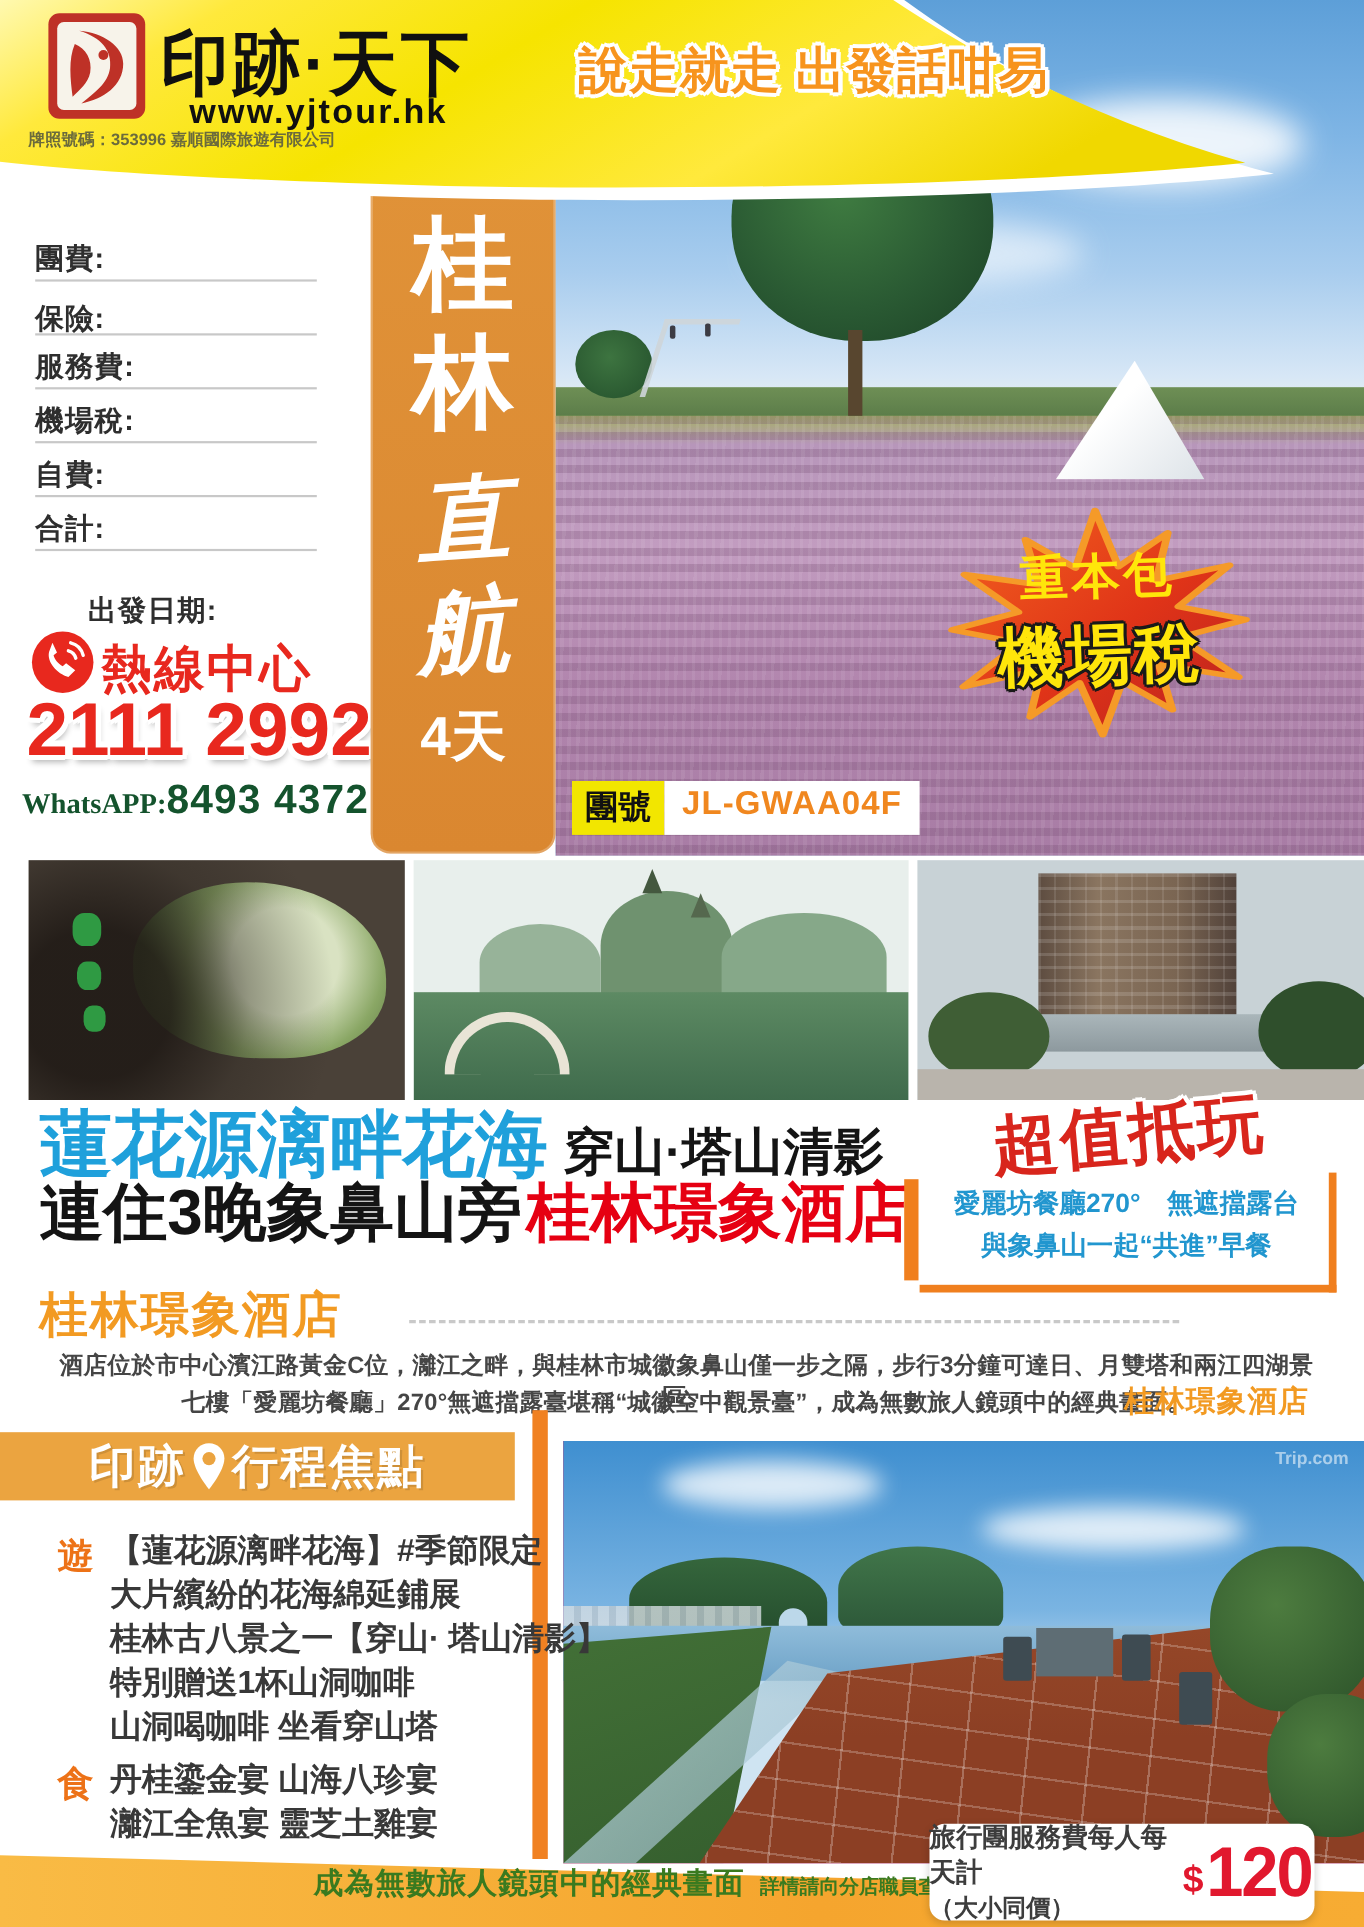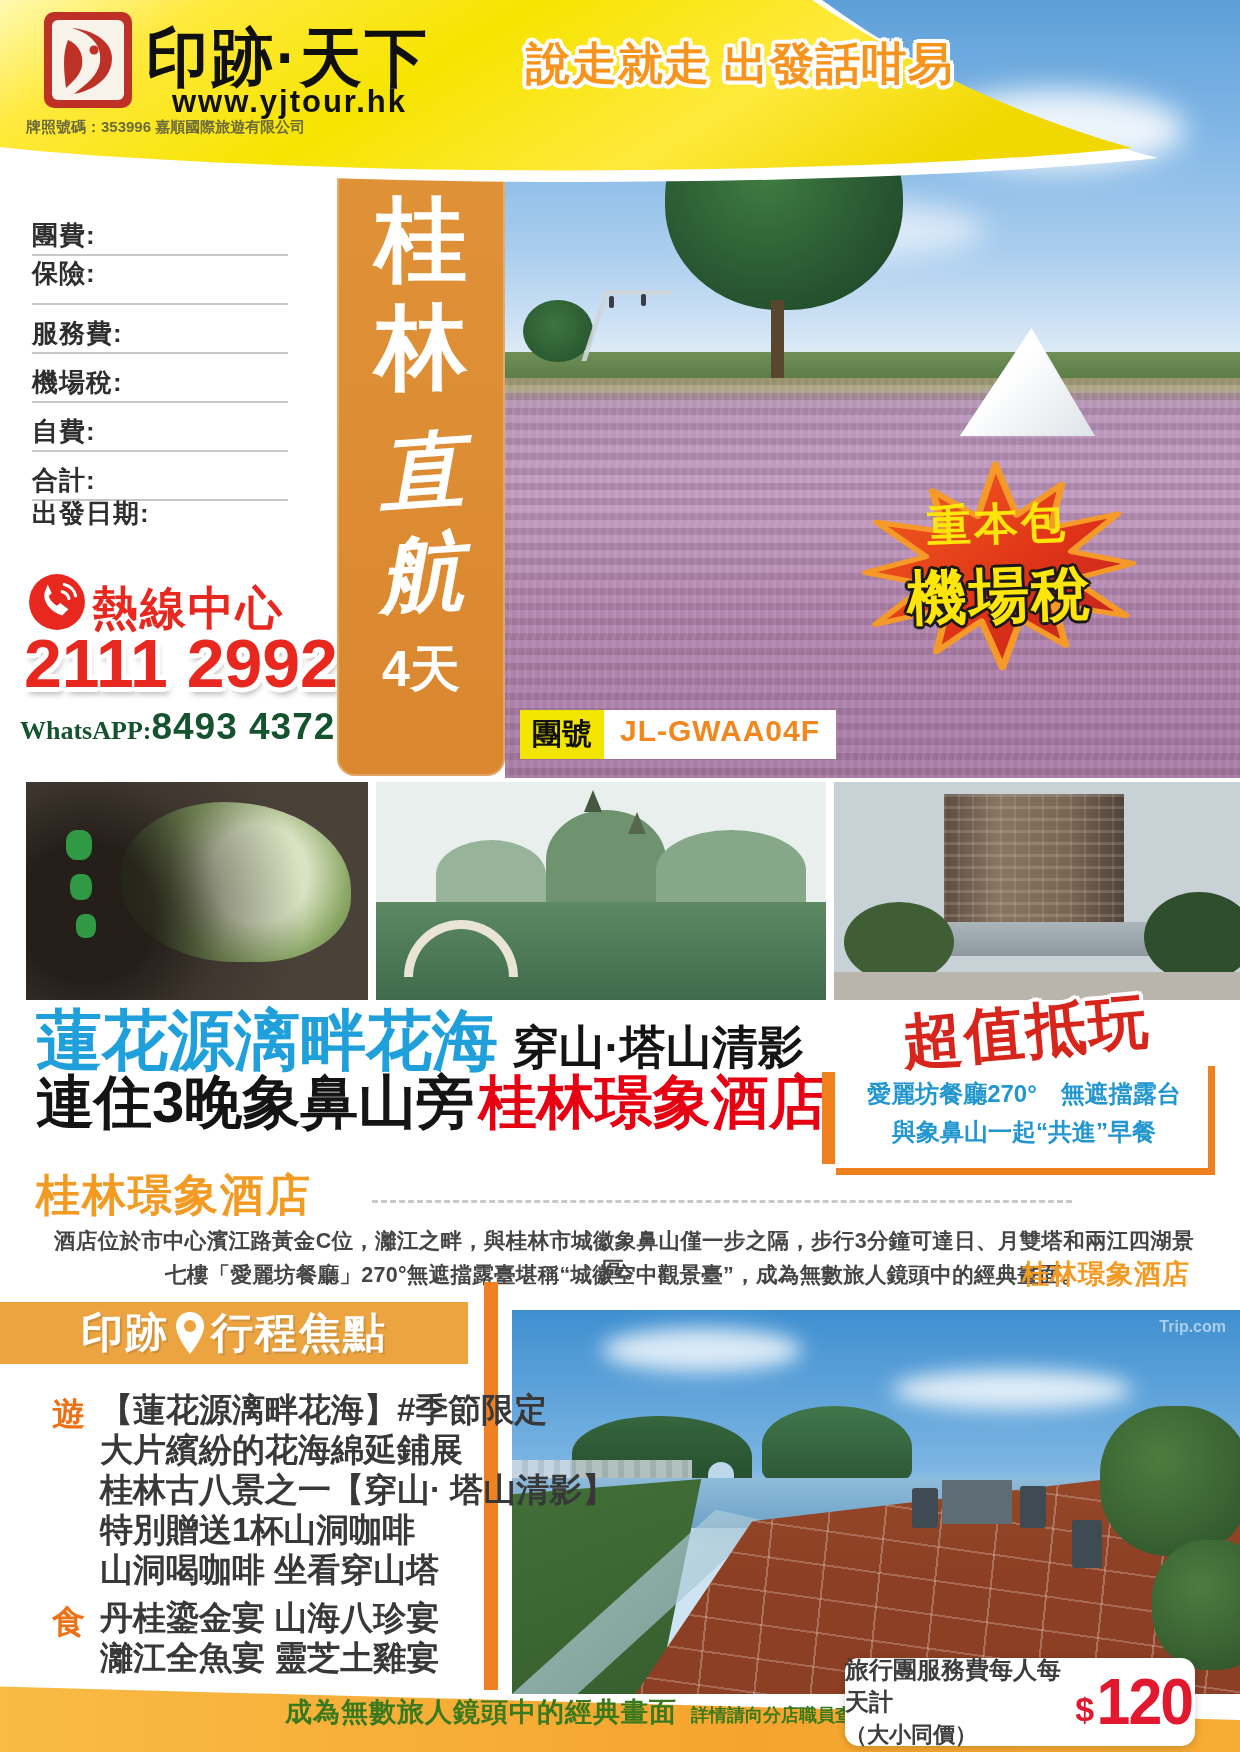--- a/index.html
+++ b/index.html
@@ -110,21 +110,21 @@
   .hotel-dash{left:372px;top:1200px;width:700px;height:0;border-top:3px dashed #c9c9c9;z-index:12;}
   .hotel-p{left:36px;width:1176px;z-index:12;font-size:21.5px;font-weight:600;color:#454545;letter-spacing:.3px;text-align:center;}
   .hp1{top:1226px;} .hp2{top:1260px;}
   .photo-label{left:950px;top:1256px;width:240px;z-index:12;text-align:right;font-size:27px;font-weight:800;color:#F29A22;letter-spacing:1px;}
 
   
   .panel-border{left:484px;top:1282px;width:14px;height:408px;background:#F08122;z-index:12;}
   .hi-banner{left:0;top:1302px;width:468px;height:62px;background:#EBA440;z-index:12;display:flex;align-items:center;justify-content:center;gap:6px;}
   .hi-banner .t{color:#fff;font-size:42px;font-weight:900;letter-spacing:2px;text-shadow:2px 2px 0 rgba(0,0,0,.12);}
   .sec-label{left:52px;z-index:12;font-size:33px;font-weight:900;color:#ED7217;}
-  .sec-items{left:100px;width:392px;z-index:12;font-size:33px;font-weight:700;color:#383838;line-height:40px;}
+  .sec-items{left:100px;width:392px;z-index:12;font-size:29px;font-weight:700;color:#383838;line-height:40px;}
   .sec-items div{white-space:nowrap;}
 
   
   .terrace{left:512px;top:1310px;width:728px;height:384px;z-index:5;overflow:hidden;background:#be185d;}
   .t-sky{position:absolute;inset:0;background:linear-gradient(180deg,#3f8fd0,#7ab4e2 40%,#cfe4f2 62%);}
   .t-cloud{position:absolute;background:#fff;border-radius:50%;filter:blur(10px);opacity:.8;}
   .t-hill{position:absolute;border-radius:48% 52% 20% 20%;background:linear-gradient(180deg,#41764a,#2c5738);}
   .t-arch{position:absolute;width:26px;height:30px;border-radius:13px 13px 0 0;background:#bcd8ea;}
   .t-river{position:absolute;left:0;top:168px;width:100%;height:50px;background:linear-gradient(180deg,#8fbcda,#6fa3c8);}
   .t-city{position:absolute;left:0;top:150px;width:180px;height:22px;background:repeating-linear-gradient(90deg,#d5dde2 0 10px,#bcc7cf 10px 16px);opacity:.8;}
@@ -224,31 +224,31 @@
     <circle cx="52" cy="40" r="4.5" fill="#BE3127"></circle>
   </svg>
 
   <div class="abs brand-title">印跡·天下</div>
   <div class="abs brand-site">www.yjtour.hk</div>
   <div class="abs brand-license">牌照號碼：353996  嘉順國際旅遊有限公司</div>
   <div class="abs slogan ow">說走就走 出發話咁易</div>
 
   <div class="abs fld" style="top:218px;">團費:</div>
   <div class="abs fline" style="top:254px;"></div>
-  <div class="abs fld" style="top:256px;">保險:</div>
+  <div class="abs fld" style="top:272px;">保險:</div>
   <div class="abs fline" style="top:303px;"></div>
   <div class="abs fld" style="top:316px;">服務費:</div>
   <div class="abs fline" style="top:352px;"></div>
   <div class="abs fld" style="top:365px;">機場稅:</div>
   <div class="abs fline" style="top:401px;"></div>
   <div class="abs fld" style="top:414px;">自費:</div>
   <div class="abs fline" style="top:450px;"></div>
   <div class="abs fld" style="top:463px;">合計:</div>
   <div class="abs fline" style="top:499px;"></div>
-  <div class="abs fld" style="top:496px;">出發日期:</div>
+  <div class="abs fld" style="top:538px;margin-left:48px;">出發日期:</div>
 
   <svg class="abs hot-icon" width="58" height="58" viewBox="0 0 56 56">
     <circle cx="28" cy="28" r="27" fill="#E8281E"></circle>
     <path d="M16 19 c-2 9 7 19 17 22 l6 -6 -8 -6 -3 2.5 c-4 -2 -7 -5.5 -8 -9.5 l3 -2.5 -4 -8.5 z" fill="#fff"></path>
     <path d="M33 18 a9 9 0 0 1 6.5 6.5" stroke="#fff" stroke-width="3" fill="none" stroke-linecap="round"></path>
     <path d="M35 11 a15 15 0 0 1 11 11" stroke="#fff" stroke-width="3" fill="none" stroke-linecap="round"></path>
   </svg>
   <div class="abs hot-label">熱線中心</div>
   <div class="abs hot-num ow-big">2111 2992</div>
   <div class="abs wa">

